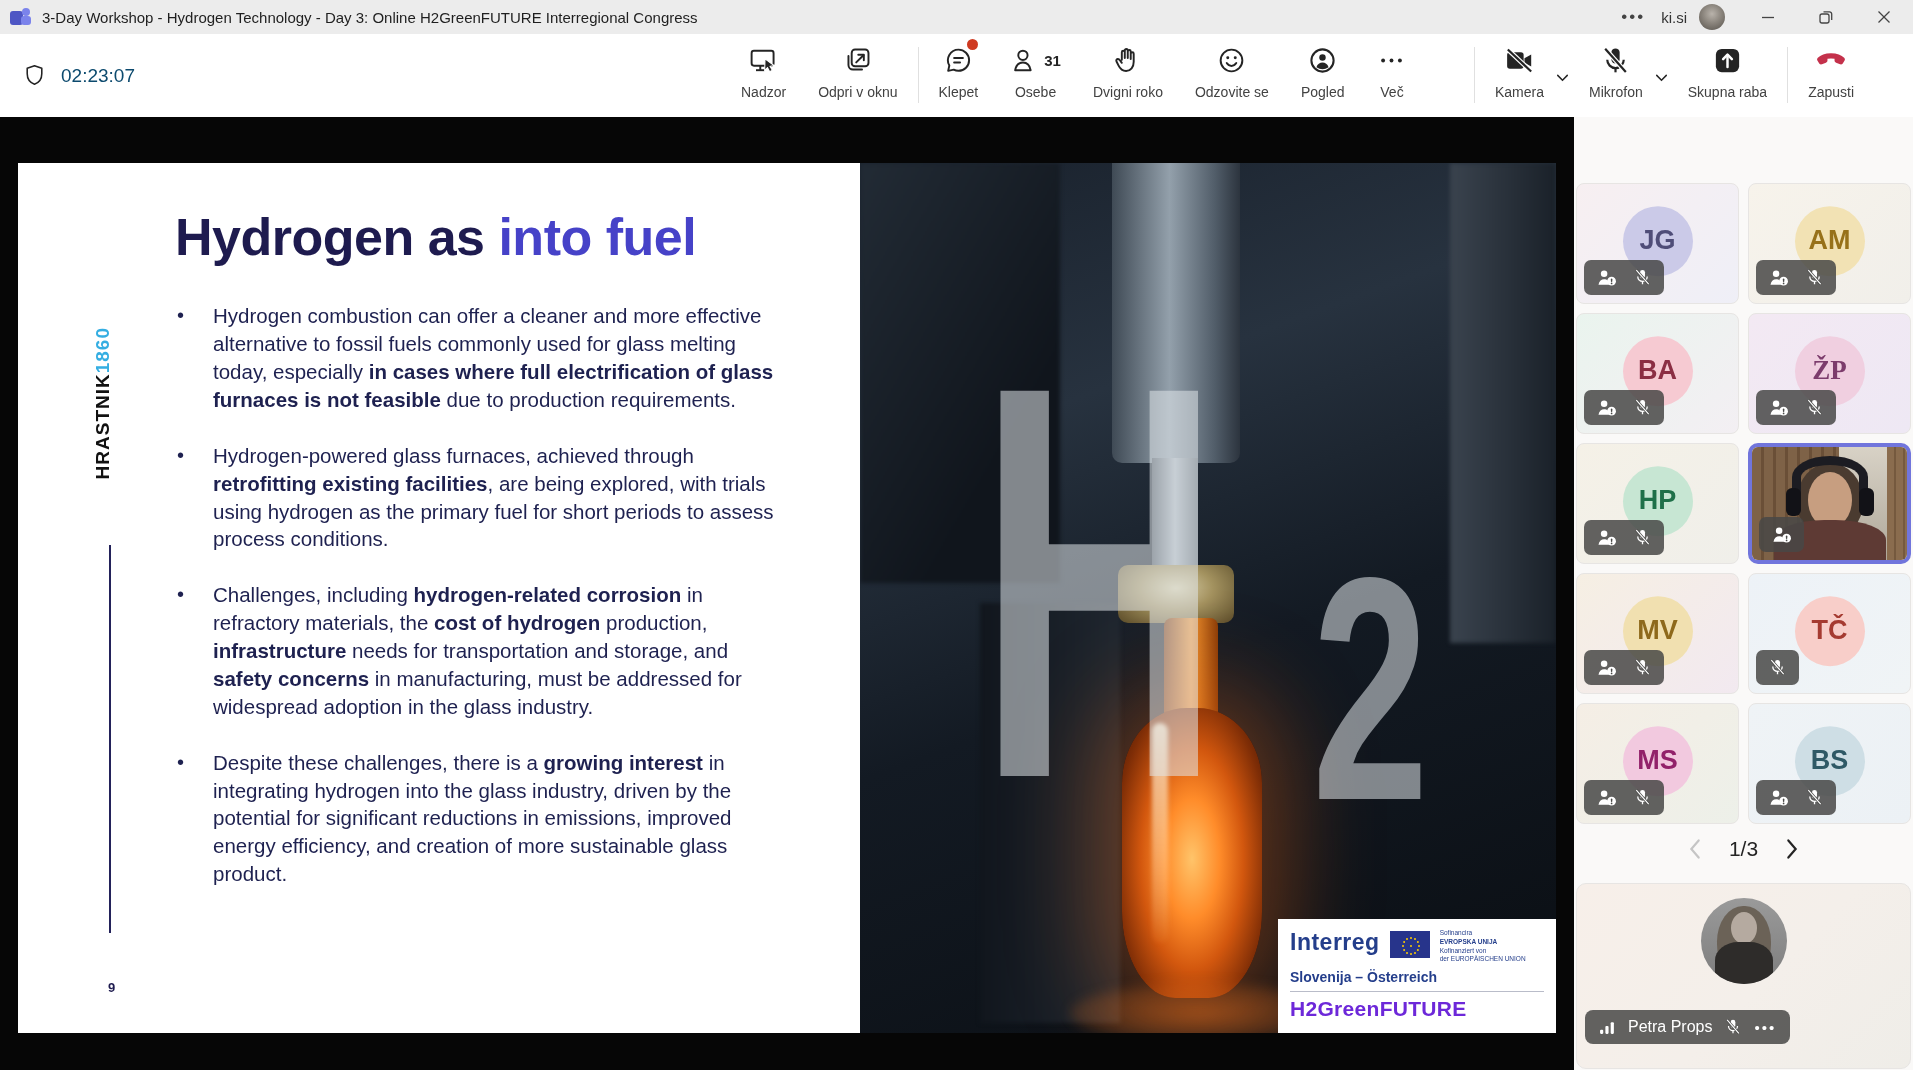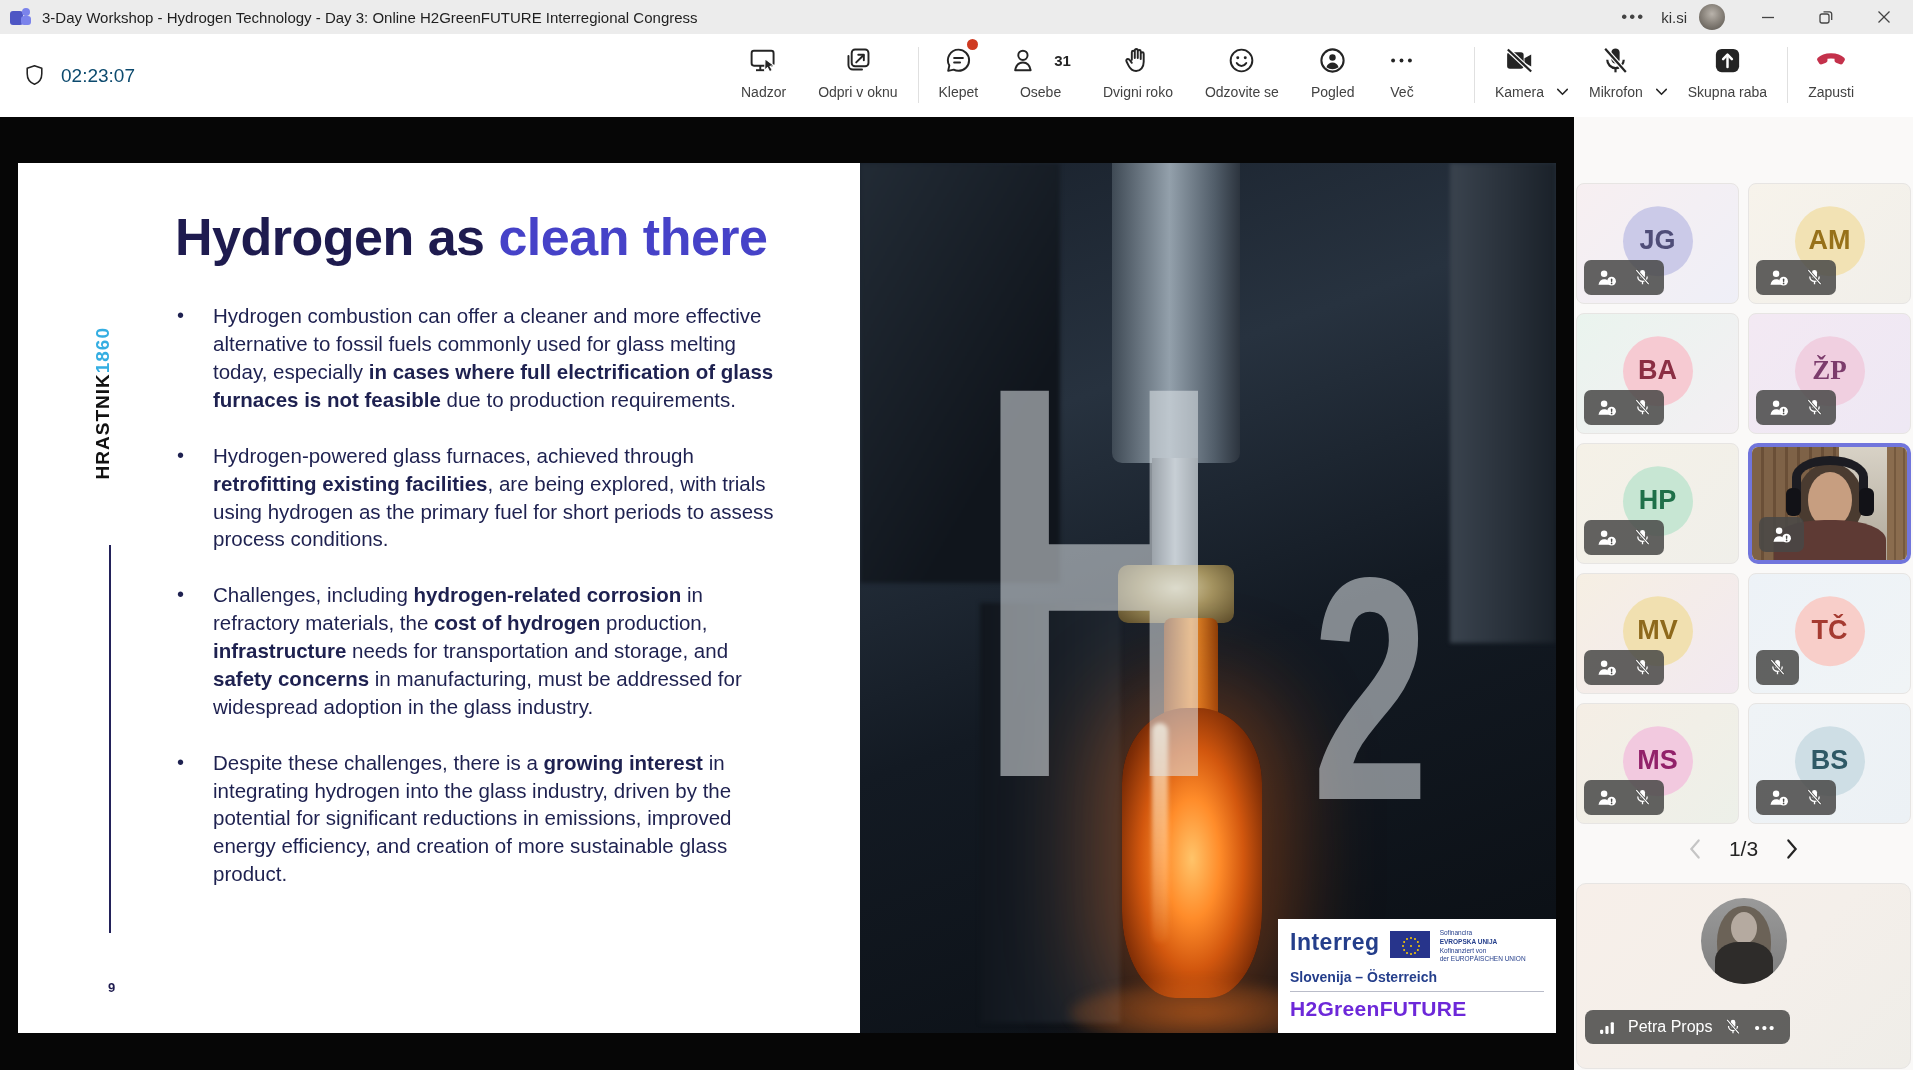--- a/index.html
+++ b/index.html
@@ -24,25 +24,25 @@
 
   
   .toolbar{position:absolute;left:0;top:34px;width:1913px;height:83px;background:#fff;
     border-bottom:1px solid #E3E3E3;}
   .timer-wrap{position:absolute;left:22px;top:0;height:83px;display:flex;align-items:center;gap:14px;}
   .timer{font-size:19px;color:#0c4a6e;}
   .tb-group{position:absolute;top:7px;display:flex;align-items:flex-start;}
   .tb-item{display:flex;flex-direction:column;align-items:center;gap:5px;padding:0 16px;cursor:pointer;}
   .tb-iconbox{height:38px;display:flex;align-items:center;justify-content:center;position:relative;}
   .tb-label{font-size:14px;color:#424242;white-space:nowrap;}
-  .tb-count{font-size:15px;font-weight:bold;color:#242424;margin-left:13px;}
+  .tb-count{font-size:15px;font-weight:bold;color:#242424;margin-left:3px;}
   .vdiv{width:1px;height:56px;background:#E0E0E0;margin:6px 4px 0;}
   .red-dot{position:absolute;right:-4px;top:-2px;width:11px;height:11px;border-radius:50%;background:#CF3A21;}
   .chev{margin:14px 2px 0 -6px;}
-  .devrow{display:flex;align-items:flex-end;}
+  .devrow{display:flex;align-items:center;}
   .leave-ico{width:34px;height:24px;}
 
   
   .stage{position:absolute;left:0;top:117px;width:1574px;height:953px;background:#060606;}
   .slide{position:absolute;left:18px;top:46px;width:1538px;height:870px;background:#fff;display:flex;}
   .slide-text{position:relative;width:842px;height:100%;}
   .brand{position:absolute;left:74px;top:164px;transform:rotate(180deg);
     writing-mode:vertical-rl;font-weight:bold;font-size:19px;letter-spacing:1px;color:#111;}
   .brand .yr{color:#35AEE2;}
   .brand-line{position:absolute;left:91px;top:382px;width:2px;height:388px;background:#23225A;}
@@ -336,21 +336,21 @@
       </div>
     </div>
   </div>
 
   <div class="stage">
     <div class="slide">
       <div class="slide-text">
         <div class="brand"><span>HRASTNIK</span><span class="yr">1860</span></div>
         <div class="brand-line"></div>
         <div class="slide-title">
-            <div><span>Hydrogen as </span><span class="accent">clean there</span></div>
+            <div><span>Hydrogen as </span><span class="accent">into fuel</span></div>
           </div>
         <ul class="bullets">
             <li><span>Hydrogen combustion can offer a cleaner and more effective alternative to fossil fuels commonly used for glass melting today, especially </span><b>in cases where full electrification of glass furnaces is not feasible</b><span> due to production requirements.</span></li>
             <li><span>Hydrogen-powered glass furnaces, achieved through </span><b>retrofitting existing facilities</b><span>, are being explored, with trials using hydrogen as the primary fuel for short periods to assess process conditions.</span></li>
             <li><span>Challenges, including </span><b>hydrogen-related corrosion</b><span> in refractory materials, the </span><b>cost of hydrogen</b><span> production, </span><b>infrastructure</b><span> needs for transportation and storage, and </span><b>safety concerns</b><span> in manufacturing, must be addressed for widespread adoption in the glass industry.</span></li>
             <li><span>Despite these challenges, there is a </span><b>growing interest</b><span> in integrating hydrogen into the glass industry, driven by the potential for significant reductions in emissions, improved energy efficiency, and creation of more sustainable glass product.</span></li>
           </ul>
         <div class="page-num">9</div>
       </div>
       <div class="slide-photo">

